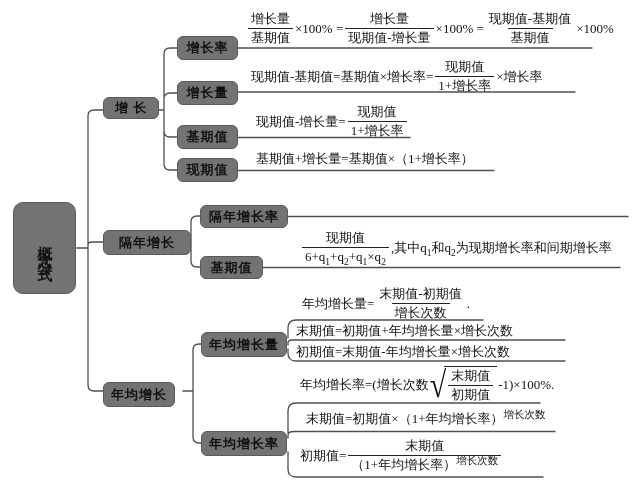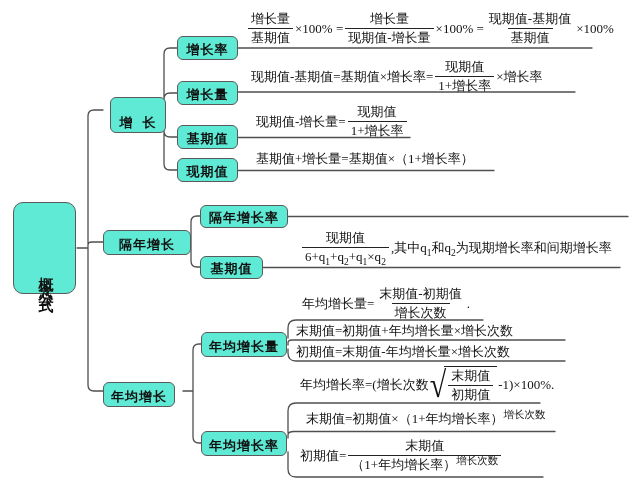--- a/index.html
+++ b/index.html
@@ -1,22 +1,22 @@
 <!DOCTYPE html>
 <html><head>
 <meta charset="utf-8">
 <style>
   html,body{margin:0;padding:0;background:#fff;}
   body{width:641px;height:494px;position:relative;overflow:hidden;
        font-family:"Liberation Serif","DejaVu Serif",serif;color:#111;}
   .canvas{position:absolute;inset:0;}
   svg.connectors{position:absolute;left:0;top:0;pointer-events:none;}
   .node{position:absolute;box-sizing:border-box;border:1.4px solid #5a5a5a;border-radius:6px;
-        background:#5eead4;display:flex;align-items:flex-end;justify-content:center;
-        font-weight:bold;font-size:13px;letter-spacing:1px;z-index:2;font-family:Liberation Mono, monospace;}
+        background:#737373;display:flex;align-items:center;justify-content:center;
+        font-weight:bold;font-size:13px;letter-spacing:1px;z-index:2;}
   .node.root{border-radius:10px;font-size:15px;}
   .root-label{writing-mode:vertical-rl;text-orientation:upright;letter-spacing:7px;line-height:1;}
   .formula{position:absolute;display:flex;align-items:center;white-space:nowrap;
            font-size:13px;z-index:2;line-height:1.25;}
   .frac{display:inline-flex;flex-direction:column;align-items:center;text-align:center;margin:0 2px;}
   .frac .num{padding:0 3px 1px;}
   .frac .den{border-top:1.2px solid #222;padding:1px 3px 0;}
   .run{display:inline;font-family:Liberation Serif, serif;}
   sub{font-size:9.5px;line-height:0;}
   sup,.supi{font-size:10.5px;line-height:0;}
@@ -38,21 +38,21 @@
       <path d="M183,391 H193 M193,391 V350 Q193,344 199,344 H201 M193,391 V437 Q193,443 199,443 H201"></path>
       <path d="M238,48 H592 M238,92 H575 M238,137.5 H410 M238,170.5 H494 M287,216.5 H628 M263,267.5 H620"></path>
       <path d="M483,320 H296 Q288,320 288,328 V338 M565,340 H292 Q288,340 288,343 V345 M565,361 H296 Q288,361 288,353 V349"></path>
       <path d="M540,403 H296 Q288,403 288,411 V433 M555,431.5 H294 Q288,431.5 288,435 V438 M543,477 H296 Q288,477 288,469 V452"></path>
     </g>
   </svg>
 
   <div class="node root" style="left:13px;top:202px;width:63px;height:92px">
     <span class="root-label">概念公式</span>
   </div>
-  <div class="node" style="left:110px;top:97px;width:56px;height:36px">
+  <div class="node" style="left:103px;top:97px;width:56px;height:22px">
     <span>增 长</span>
   </div>
   <div class="node" style="left:103px;top:230px;width:88px;height:25px">
     <span>隔年增长</span>
   </div>
   <div class="node" style="left:103px;top:382px;width:72px;height:25px">
     <span>年均增长</span>
   </div>
   <div class="node" style="left:177px;top:36px;width:61px;height:24px">
     <span>增长率</span>

